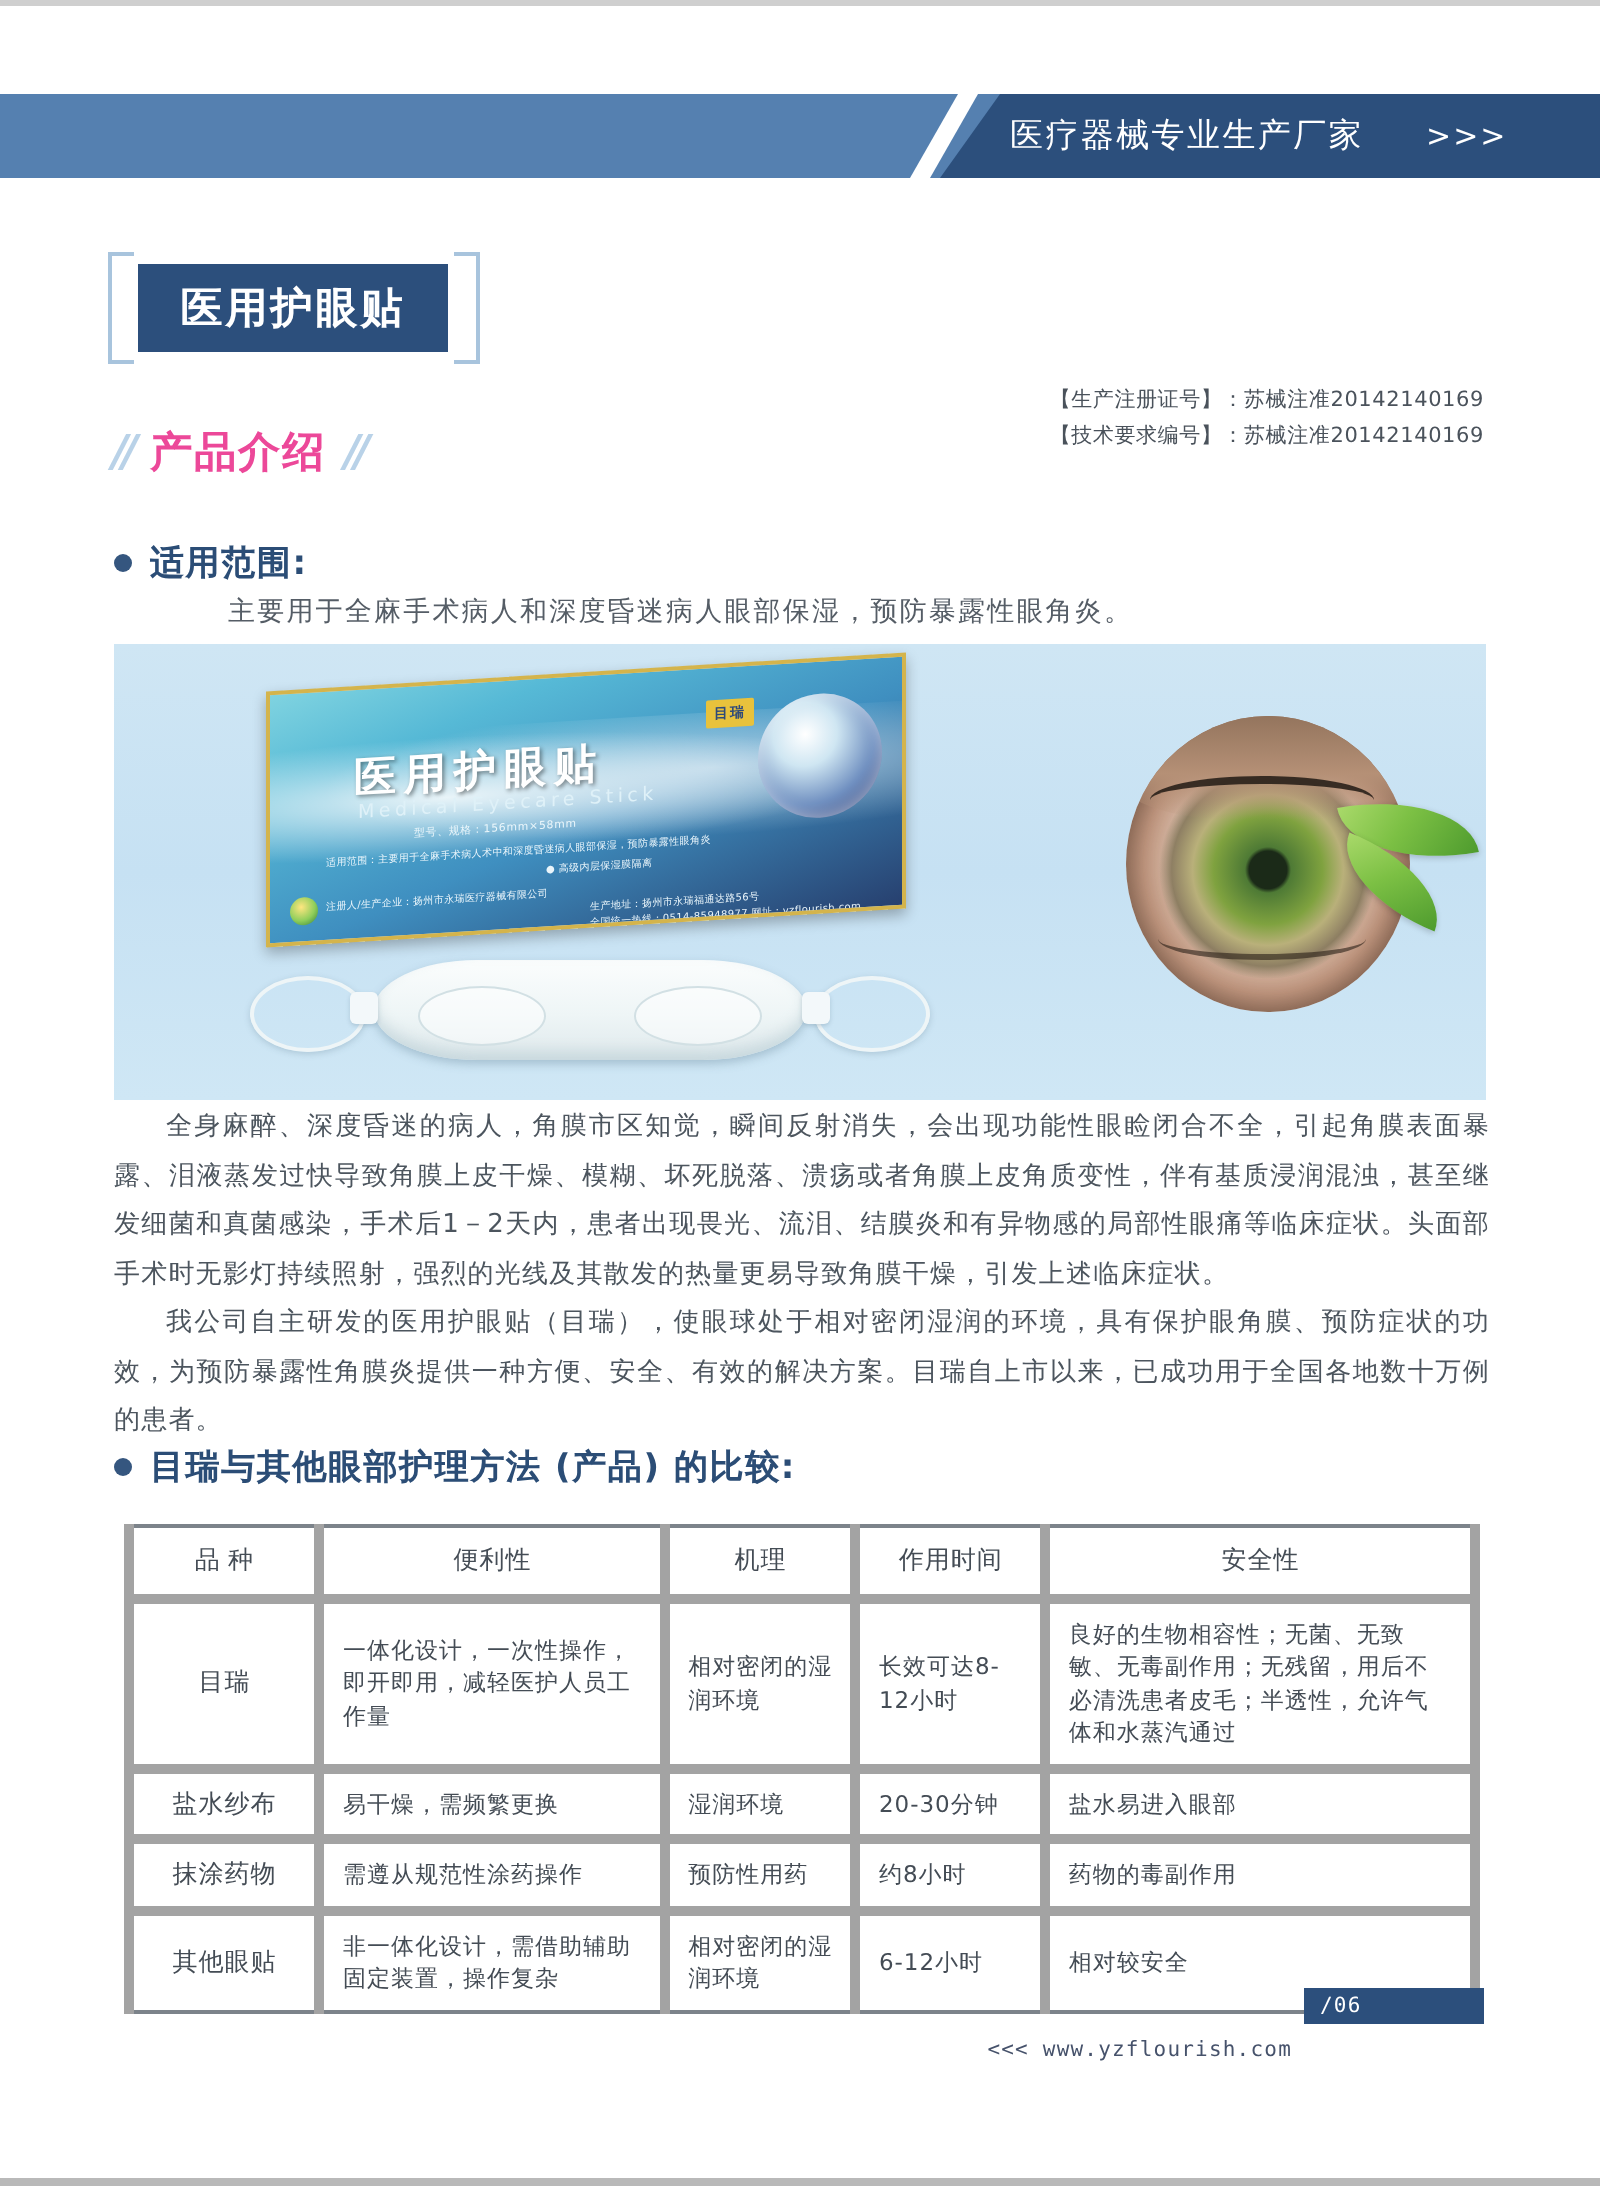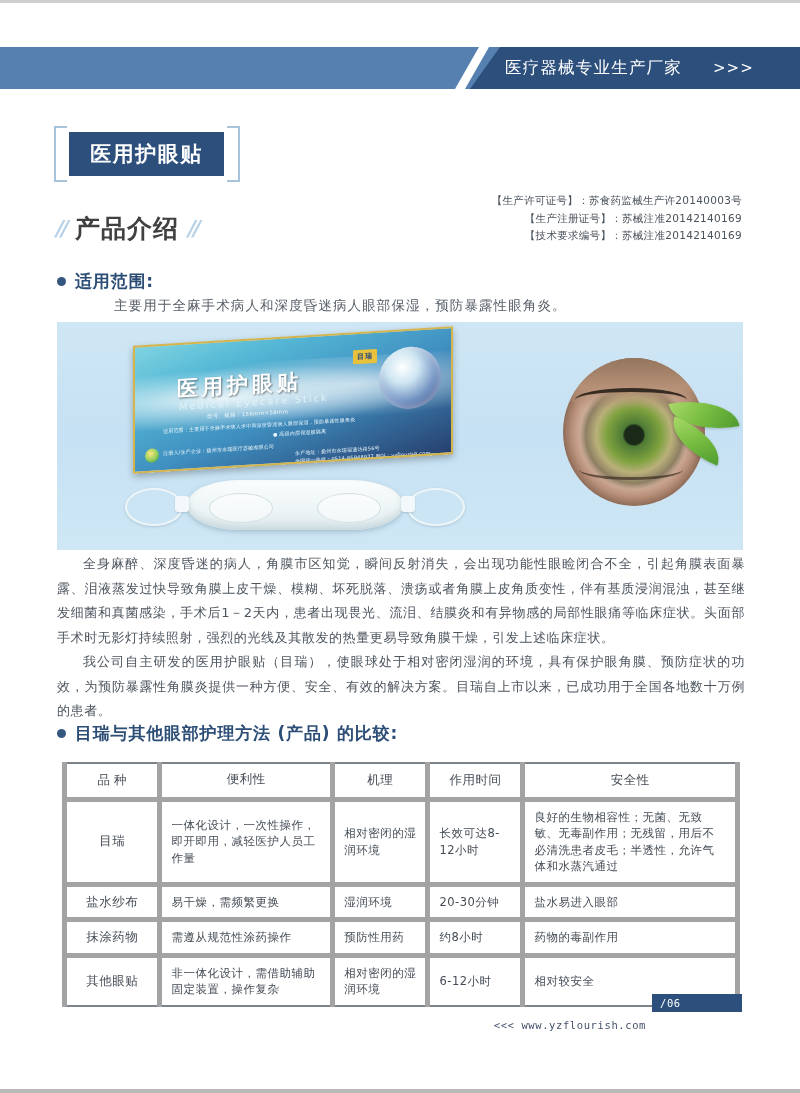--- a/index.html
+++ b/index.html
@@ -130,22 +130,22 @@
   }
   .sec-heading .slashes {
     display: inline-block;
     color: #b9d2e8;
     font-size: 22px;
     font-weight: bold;
     font-style: italic;
     letter-spacing: -3px;
   }
   .sec-heading .sec-title {
-    color: #404040;
-    font-size: 25px;
+    color: #ec4899;
+    font-size: 21px;
     font-weight: bold;
     letter-spacing: 1px;
   }
 
   
   .bullet-heading {
     position: absolute;
     display: flex;
     align-items: center;
     gap: 9px;
@@ -440,21 +440,21 @@
     border-bottom: 1px solid #bfc3c7;
   }
   .cmp-table tbody td:first-child {
     text-align: center;
     font-size: 12.5px;
   }
   .cmp-table tbody tr:last-child td {
     border-bottom: 2px solid #7c838a;
   }
   .col-1 { width: 90px; font-family: Liberation Serif, serif; }
-  .col-2 { width: 180px; font-family: Liberation Mono, monospace; }
+  .col-2 { width: 180px; }
   .col-3 { width: 90px; }
   .col-4 { width: 88px; }
   .col-5 { width: 230px; }
 
   
   .footer {
     position: absolute;
     bottom: 62px;
     right: 58px;
     display: flex;
@@ -500,21 +500,20 @@
     <div class="title-badge">医用护眼贴</div>
   </div>
 
   <div class="sec-heading" style="top:212px; left:56px;">
     <span class="slashes">//</span>
     <span class="sec-title">产品介绍</span>
     <span class="slashes">//</span>
   </div>
 
   <div class="certs">
-    <div>【生产许可证号】：苏食药监械生产许20140003号</div>
     <div>【生产注册证号】：苏械注准20142140169</div>
     <div>【技术要求编号】：苏械注准20142140169</div>
   </div>
 
   <div class="bullet-heading" style="top:270px; left:57px;">
     <span class="bullet-dot"></span>
     <span class="bullet-text">适用范围:</span>
   </div>
   <div class="sub-text" style="top:297px; left:114px;">主要用于全麻手术病人和深度昏迷病人眼部保湿，预防暴露性眼角炎。</div>
 

